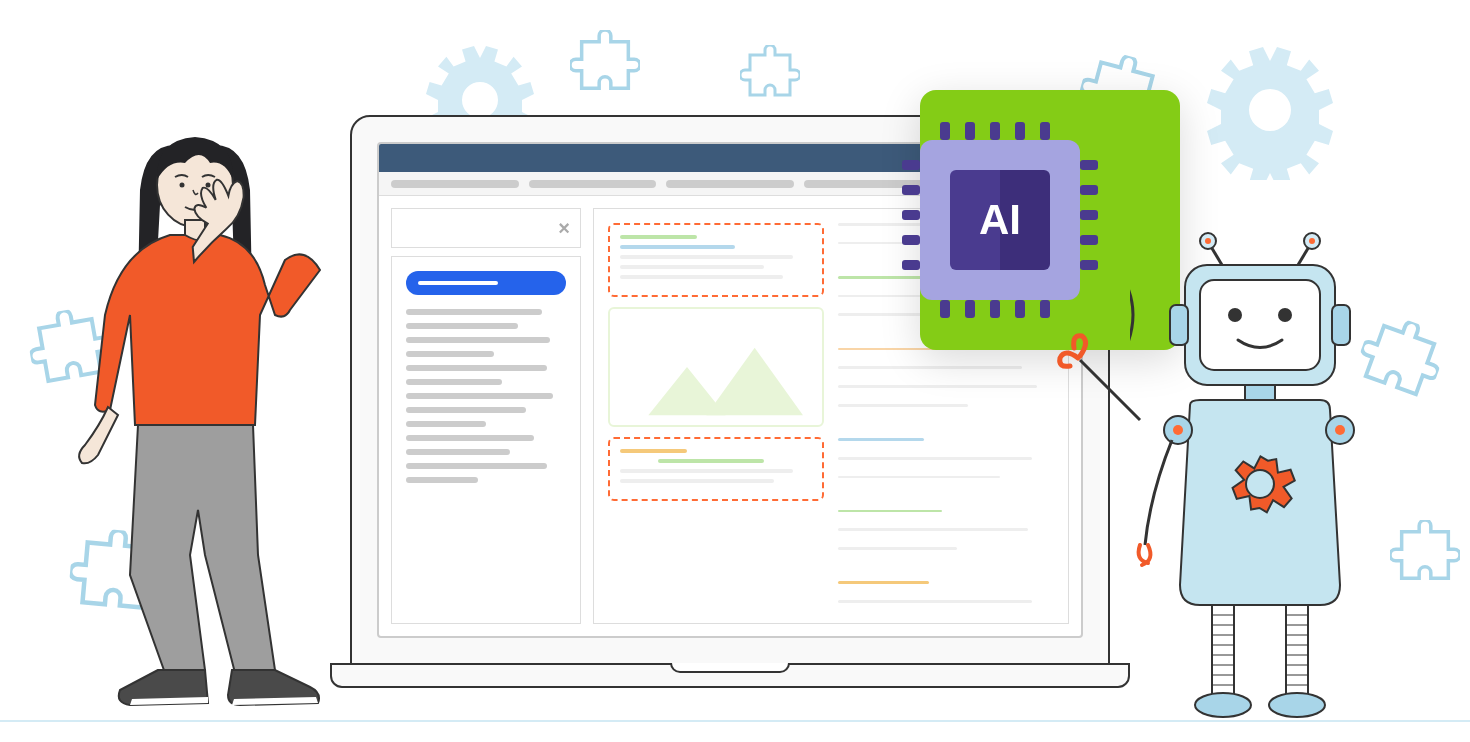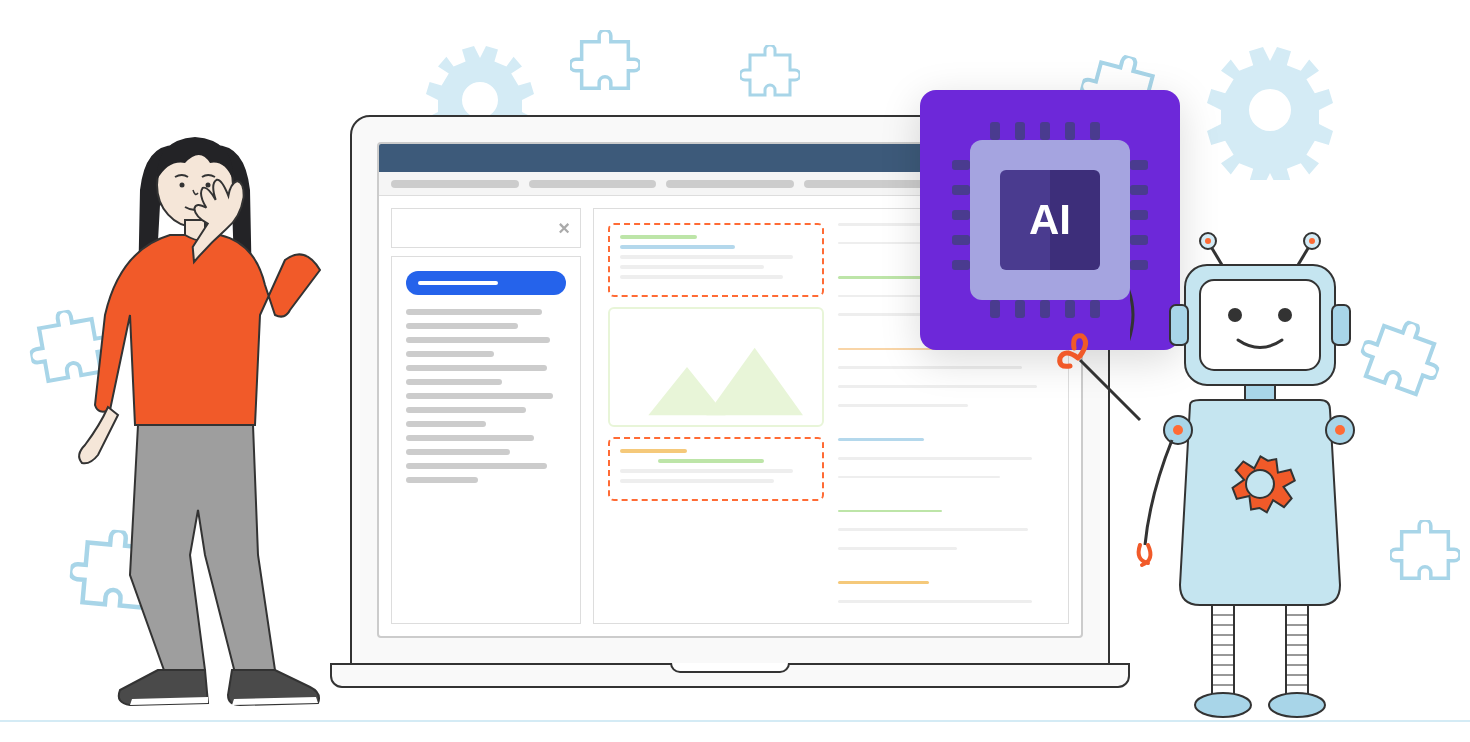--- a/index.html
+++ b/index.html
@@ -182,26 +182,26 @@
 .g4 { background: #f9d5a7; }
 .g5 { background: #f5c97a; }
 
 
 .ai-card {
   position: absolute;
   left: 920px;
   top: 90px;
   width: 260px;
   height: 260px;
-  background: #6d28d9;
+  background: #84cc16;
   border-radius: 16px;
   box-shadow: 0 10px 40px rgba(0,0,0,0.15);
   display: flex;
   align-items: center;
-  justify-content: center;
+  justify-content: flex-start;
 }
 .chip {
   width: 160px;
   height: 160px;
   background: #a5a4e0;
   border-radius: 12px;
   position: relative;
   display: flex;
   align-items: center;
   justify-content: center;

